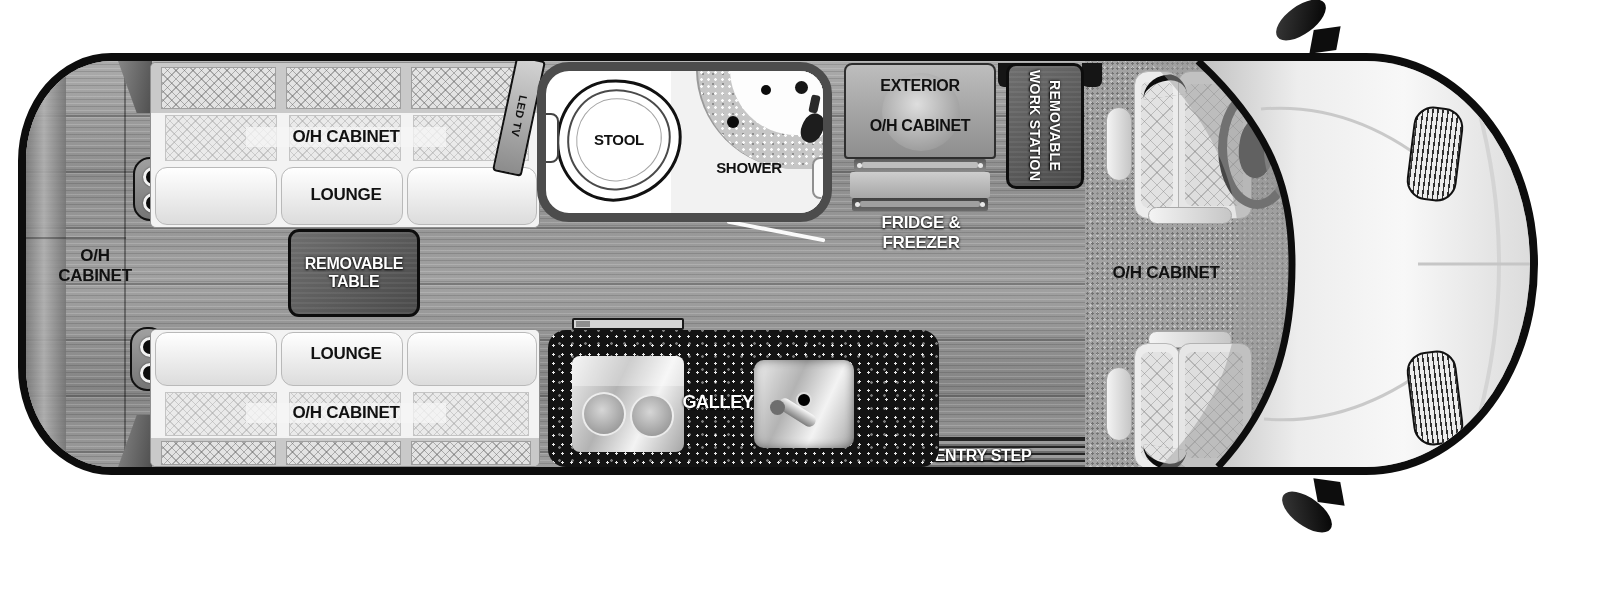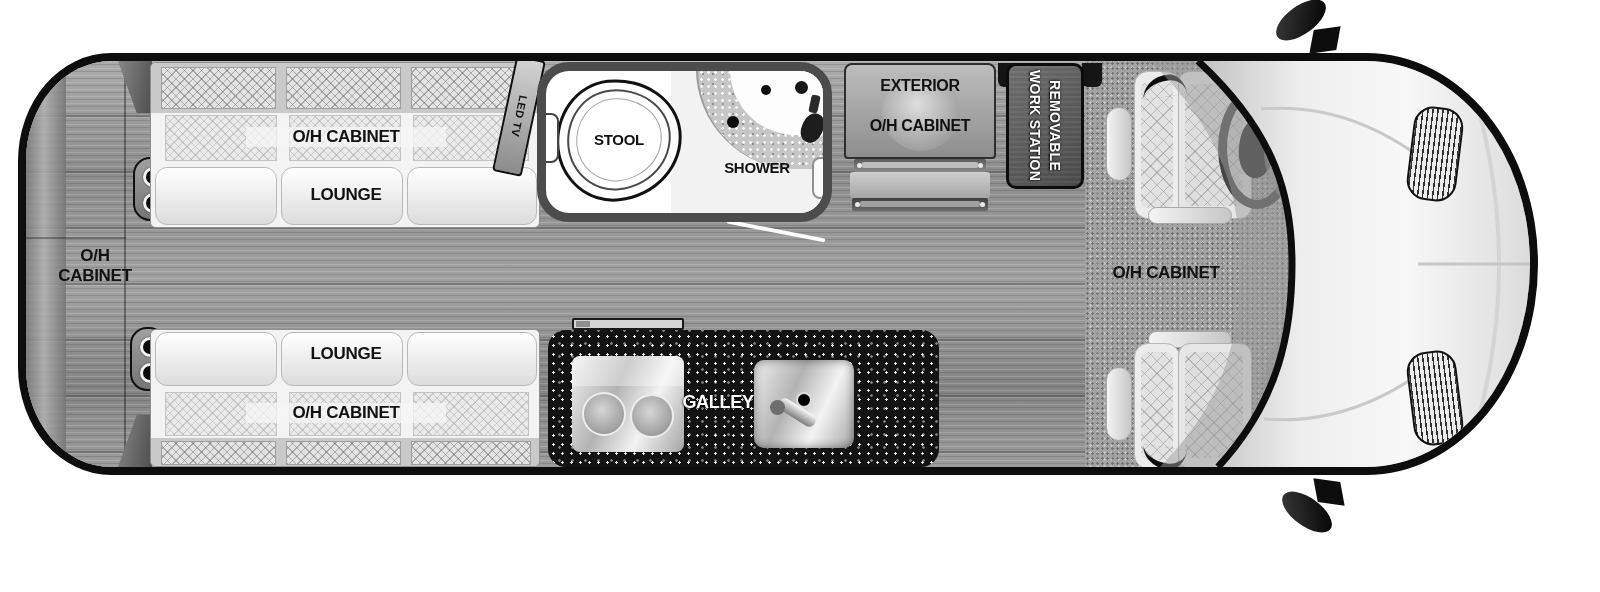--- a/index.html
+++ b/index.html
@@ -87,20 +87,24 @@
 <div id="stage">
 
   <div id="van-body">
 
     <div class="abs wood" style="left:0;top:0;width:1070px;height:406px;"></div>
     <div class="abs" style="left:0;top:0;width:40px;height:406px;background:linear-gradient(90deg,#7b7b7b,#b2b2b2 45%,#747474);opacity:.85;"></div>
     <div class="abs" style="left:98px;top:0;width:2px;height:406px;background:rgba(0,0,0,.35);"></div>
     <div class="abs" style="left:0;top:176px;width:100px;height:2px;background:rgba(0,0,0,.3);"></div>
     <div class="abs carpet" style="left:1059px;top:0;width:250px;height:406px;"></div>
 
+    <div class="abs" style="left:859px;top:376px;width:200px;height:30px;border-top:2px solid #222;
+                background:repeating-linear-gradient(180deg,#242424 0 2px,#9c9c9c 2px 5px,#6d6d6d 5px 7px);">
+      <div class="lbl lbl-light fs16 abs" style="left:28px;top:8px;width:140px;">ENTRY STEP</div>
+    </div>
 
     <div class="abs" style="left:700px;top:168px;width:100px;height:4px;background:#fff;border-radius:2px;transform:rotate(11deg);opacity:.95;"></div>
 
     <div class="abs endcap" style="left:92px;top:0;width:34px;height:52px;clip-path:polygon(0 0,100% 0,100% 100%,55% 100%);"></div>
     <div class="abs grommet-tab" style="left:107px;top:96px;width:36px;height:64px;">
       <div class="grommet" style="left:8px;top:8px;"></div>
       <div class="grommet" style="left:8px;top:34px;"></div>
     </div>
     <div class="abs lounge" style="left:124px;top:1px;width:390px;height:166px;">
       <div class="abs" style="left:0;top:0;width:390px;height:50px;background:#c9c9c9;">
@@ -142,20 +146,23 @@
       </div>
       <div class="abs" style="left:0;top:108px;width:390px;height:30px;background:#c9c9c9;">
         <div class="abs mesh" style="left:10px;top:3px;width:115px;height:24px;"></div>
         <div class="abs mesh" style="left:135px;top:3px;width:115px;height:24px;"></div>
         <div class="abs mesh" style="left:260px;top:3px;width:120px;height:24px;"></div>
       </div>
     </div>
 
     <div class="lbl lbl-dark fs17 abs" style="left:24px;top:185px;width:90px;">O/H CABINET</div>
 
+    <div class="abs dark-panel" style="left:262px;top:168px;width:132px;height:88px;">
+      <div class="lbl lbl-light fs16" style="width:104px;">REMOVABLE TABLE</div>
+    </div>
 
     <div class="abs" style="left:478px;top:-4px;width:30px;height:118px;transform:rotate(12deg);
                 background:linear-gradient(180deg,#d2d2d2,#8c8c8c);border:2.5px solid #111;border-radius:4px;
                 box-sizing:border-box;display:flex;align-items:center;justify-content:center;">
       <div class="vert lbl lbl-dark fs11" style="letter-spacing:.5px;">LED TV</div>
     </div>
 
     <div class="abs" id="bathroom" style="left:511px;top:1px;width:295px;height:160px;">
       <div class="abs" style="left:125px;top:0;width:152px;height:142px;background:#f2f2f2;"></div>
 
@@ -167,21 +174,21 @@
       <div class="abs" style="left:256px;top:42px;width:21px;height:30px;background:#1d1d1d;border-radius:45%;transform:rotate(24deg);"></div>
 
       <div class="stool-ring" style="left:10px;top:8px;width:126px;height:122px;border:3.5px solid #111;background:#fff;transform:rotate(-6deg);"></div>
       <div class="stool-ring" style="left:21px;top:18px;width:104px;height:101px;border:2px solid #4a4a4a;transform:rotate(-6deg);"></div>
       <div class="stool-ring" style="left:30px;top:27px;width:86px;height:83px;border:1.5px solid #a5a5a5;transform:rotate(-6deg);"></div>
       <div class="lbl lbl-dark fs15 abs" style="left:23px;top:60px;width:100px;">STOOL</div>
 
       <div class="abs" style="left:-11px;top:42px;width:24px;height:50px;background:#fff;border:2.5px solid #444;border-radius:8px;box-sizing:border-box;"></div>
       <div class="abs" style="left:266px;top:86px;width:32px;height:42px;background:#fafafa;border:2px solid #909090;border-radius:8px;box-sizing:border-box;"></div>
       <div class="abs" style="left:181px;top:45px;width:12px;height:12px;border-radius:50%;background:#0c0c0c;"></div>
-      <div class="lbl lbl-dark fs15 abs" style="left:156px;top:88px;width:110px;">SHOWER</div>
+      <div class="lbl lbl-dark fs15 abs" style="left:148px;top:88px;width:110px;">SHOWER</div>
     </div>
 
     <div class="abs" style="left:818px;top:2px;width:152px;height:96px;background:linear-gradient(180deg,#bdbdbd,#8e8e8e);
                 border:2px solid #2e2e2e;border-radius:8px 8px 4px 4px;box-sizing:border-box;">
       <div class="abs" style="left:36px;top:8px;width:78px;height:78px;border-radius:50%;
                   background:radial-gradient(circle at 45% 40%, #dedede, #989898 80%);"></div>
       <div class="lbl lbl-dark fs16 abs" style="left:14px;top:12px;width:120px;">EXTERIOR</div>
       <div class="lbl lbl-dark fs16 abs" style="left:14px;top:52px;width:120px;">O/H CABINET</div>
     </div>
     <div class="abs" style="left:824px;top:98px;width:140px;height:52px;">
@@ -190,20 +197,21 @@
         <div class="abs" style="left:3px;top:4px;width:5px;height:5px;border-radius:50%;background:#e8e8e8;"></div>
         <div class="abs" style="left:124px;top:4px;width:5px;height:5px;border-radius:50%;background:#e8e8e8;"></div>
       </div>
       <div class="abs" style="left:0;top:13px;width:140px;height:26px;background:linear-gradient(180deg,#cecece,#a6a6a6);border-radius:3px;"></div>
       <div class="abs" style="left:2px;top:39px;width:136px;height:13px;background:linear-gradient(180deg,#3f3f3f,#6b6b6b);border-radius:2px;">
         <div class="abs" style="left:8px;top:3px;width:120px;height:6px;background:#9f9f9f;border-radius:2px;"></div>
         <div class="abs" style="left:3px;top:4px;width:5px;height:5px;border-radius:50%;background:#e8e8e8;"></div>
         <div class="abs" style="left:128px;top:4px;width:5px;height:5px;border-radius:50%;background:#e8e8e8;"></div>
       </div>
     </div>
+    <div class="lbl lbl-light fs17 abs" style="left:846px;top:152px;width:98px;">FRIDGE &amp; FREEZER</div>
 
     <div class="abs" style="left:972px;top:2px;width:20px;height:24px;background:#151515;border-radius:0 0 6px 6px;"></div>
     <div class="abs" style="left:1056px;top:2px;width:20px;height:24px;background:#151515;border-radius:0 0 6px 6px;"></div>
     <div class="abs dark-panel" style="left:980px;top:2px;width:78px;height:126px;border-radius:10px;">
       <div class="vert lbl lbl-light fs14" style="height:114px;line-height:1.45;letter-spacing:.3px;">REMOVABLE WORK STATION</div>
     </div>
 
     <div class="lbl lbl-dark fs17 abs" style="left:1070px;top:202px;width:140px;">O/H CABINET</div>
 
     <div class="abs" style="left:546px;top:257px;width:112px;height:12px;background:#d5d5d5;border:2px solid #1a1a1a;border-radius:2px;box-sizing:border-box;">

